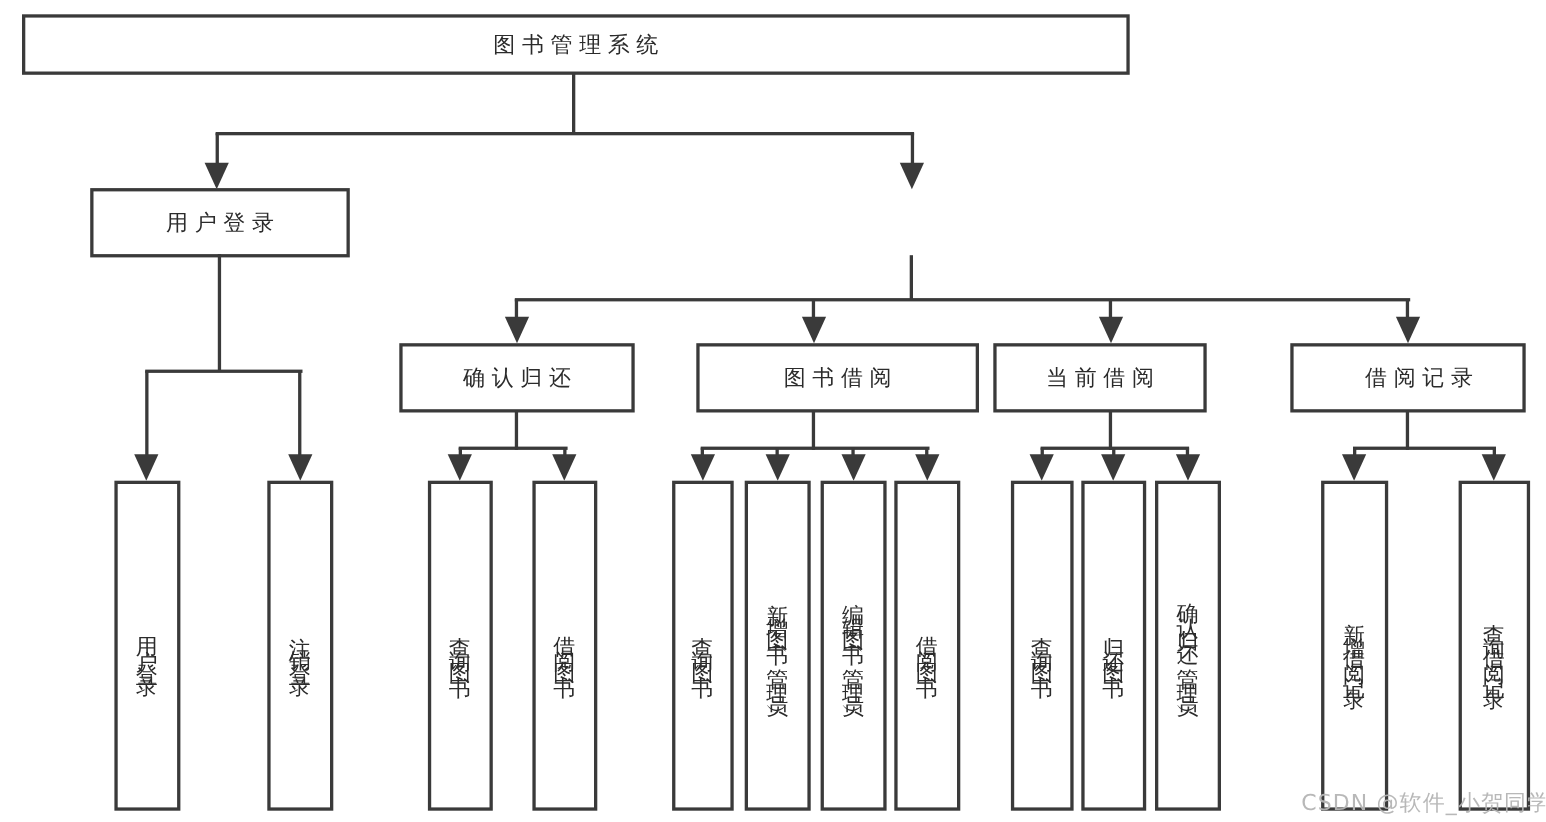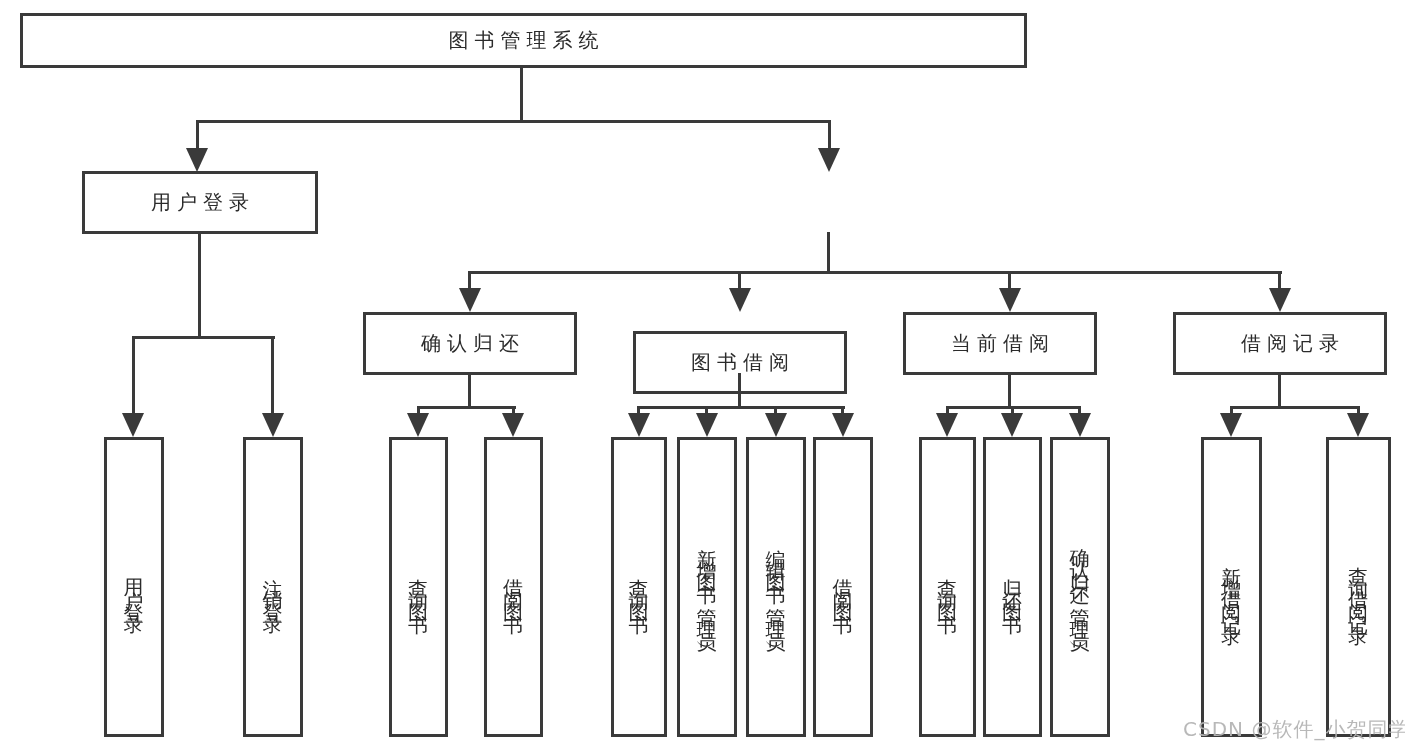--- a/index.html
+++ b/index.html
@@ -70,21 +70,21 @@
   <div class="vline" style="left:468px;top:272px;height:18px;"></div>
   <div class="arrow" style="left:459px;top:288px;"></div>
   <div class="vline" style="left:738px;top:272px;height:18px;"></div>
   <div class="arrow" style="left:729px;top:288px;"></div>
   <div class="vline" style="left:1008px;top:272px;height:18px;"></div>
   <div class="arrow" style="left:999px;top:288px;"></div>
   <div class="vline" style="left:1278px;top:272px;height:18px;"></div>
   <div class="arrow" style="left:1269px;top:288px;"></div>
 
   <div class="node" style="left:363px;top:312px;width:214px;height:63px;">确认归还</div>
-  <div class="node" style="left:633px;top:331px;width:214px;height:63px;">图书借阅</div>
+  <div class="node" style="left:633px;top:312px;width:257px;height:63px;">图书借阅</div>
   <div class="node" style="left:903px;top:312px;width:194px;height:63px;">当前借阅</div>
   <div class="node" style="left:1173px;top:312px;width:214px;height:63px;padding-left:20px;">借阅记录</div>
 
   <div class="vline" style="left:468px;top:373px;height:36px;"></div>
   <div class="hline" style="left:417px;top:406px;width:99px;"></div>
   <div class="vline" style="left:417px;top:407px;height:8px;"></div>
   <div class="arrow" style="left:407px;top:413px;"></div>
   <div class="vline" style="left:512px;top:407px;height:8px;"></div>
   <div class="arrow" style="left:502px;top:413px;"></div>
 

